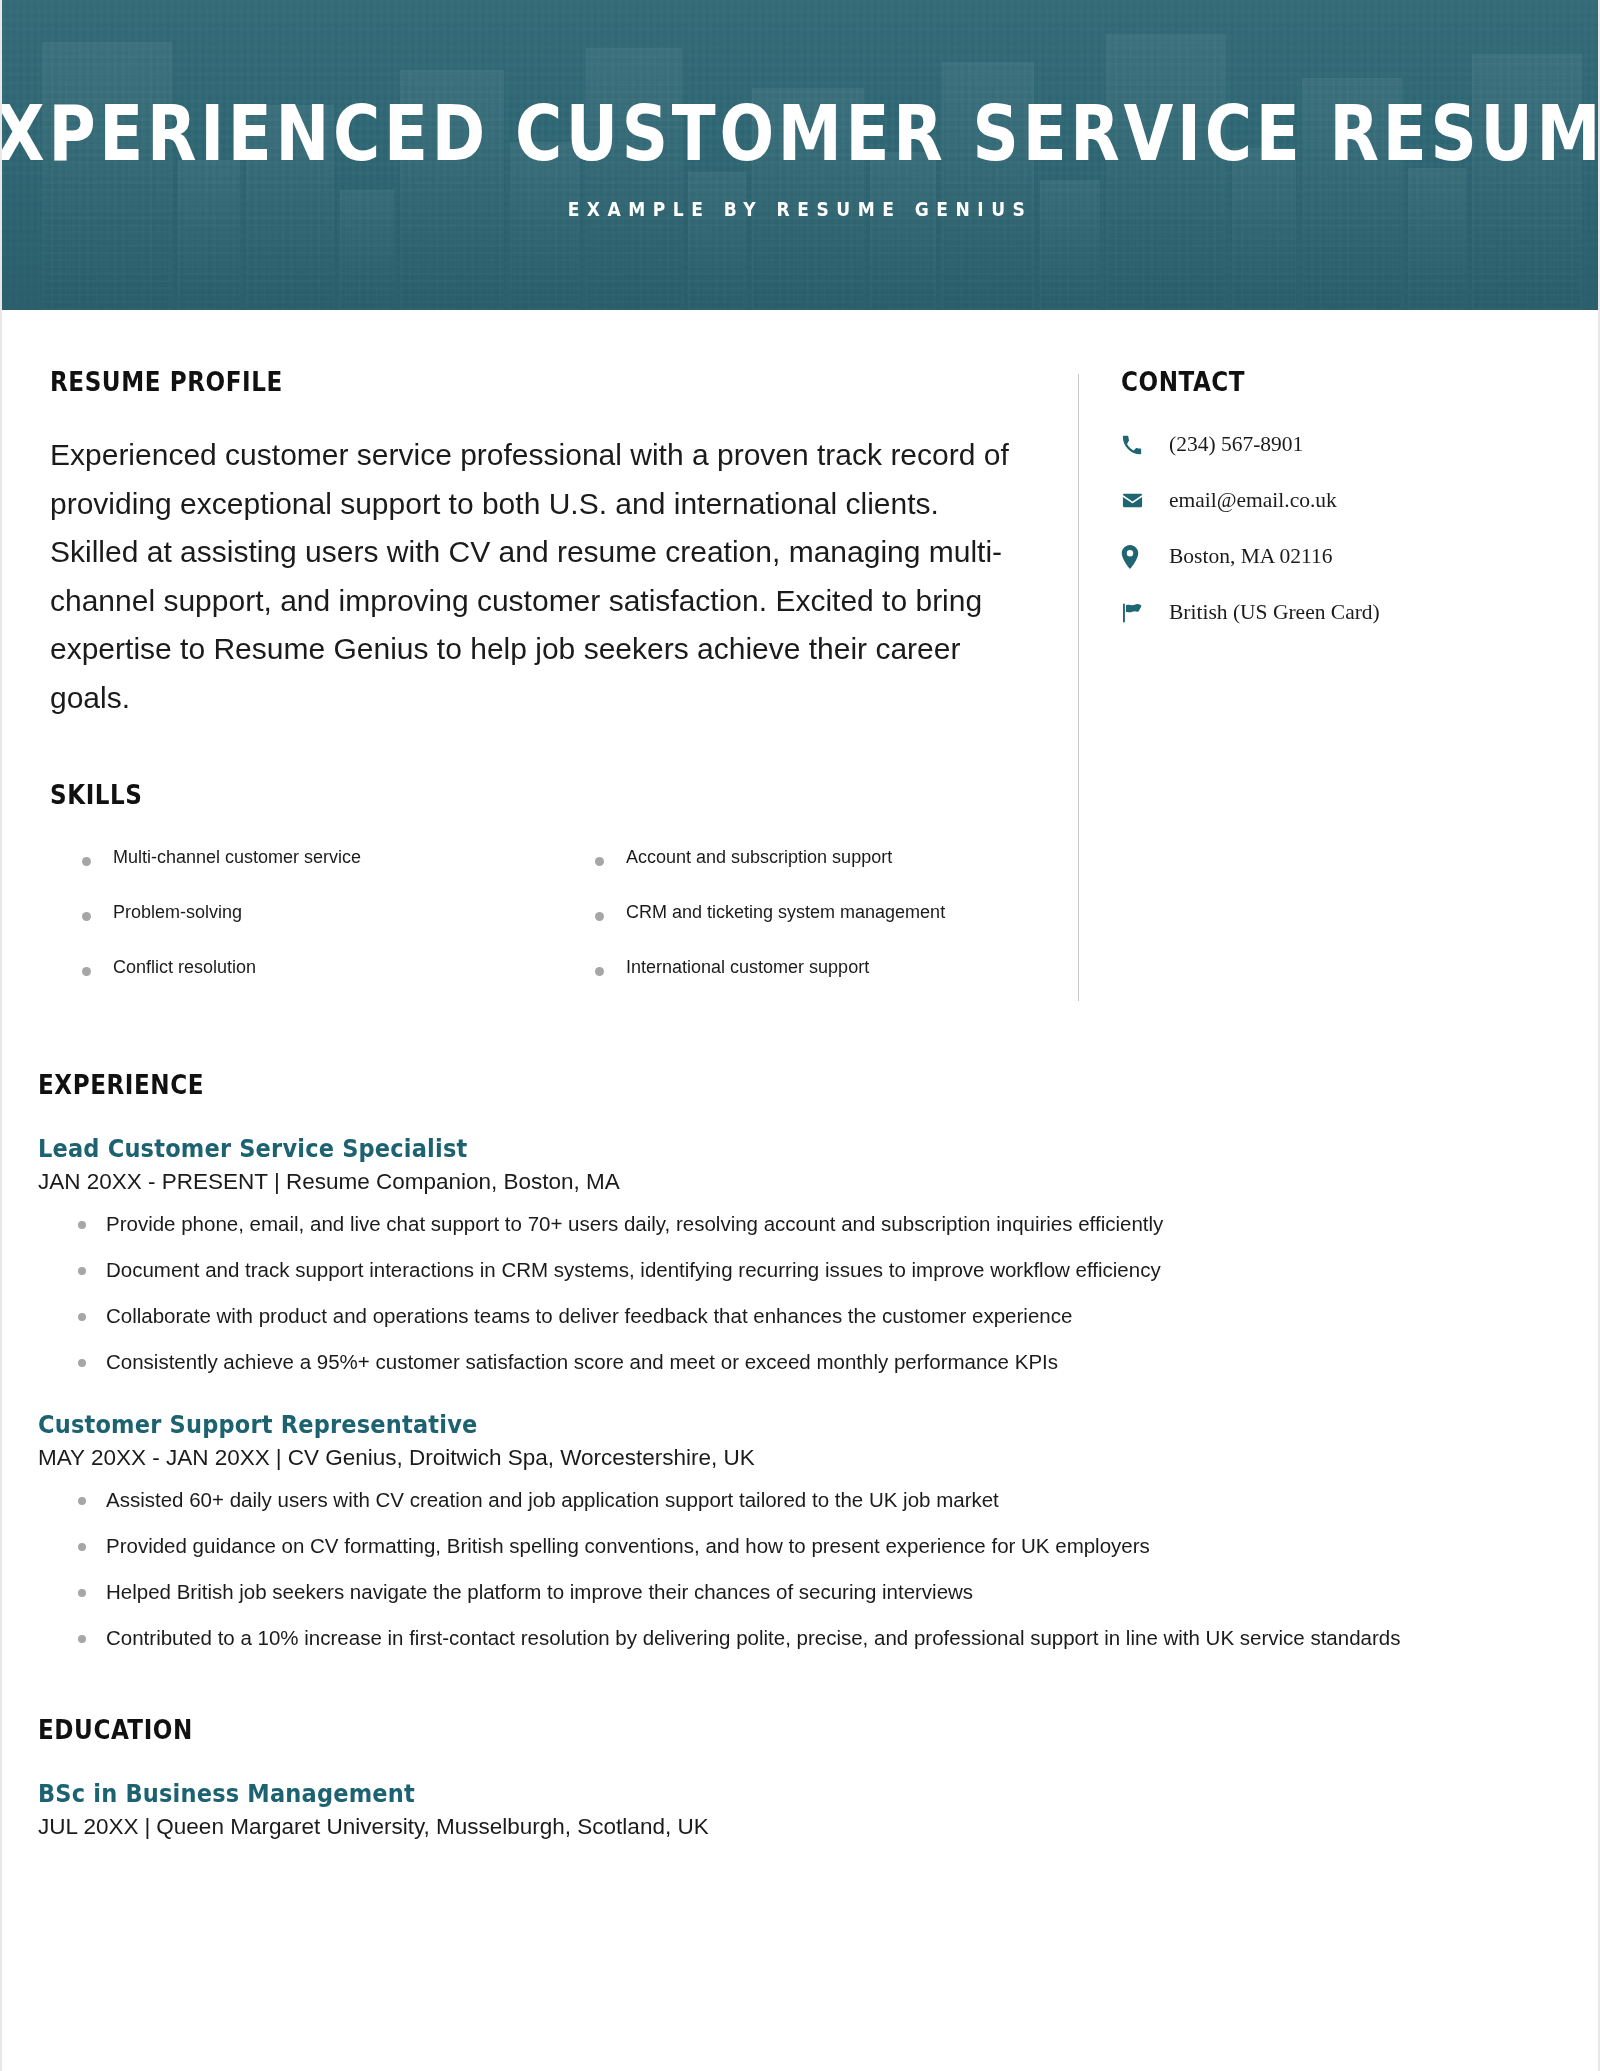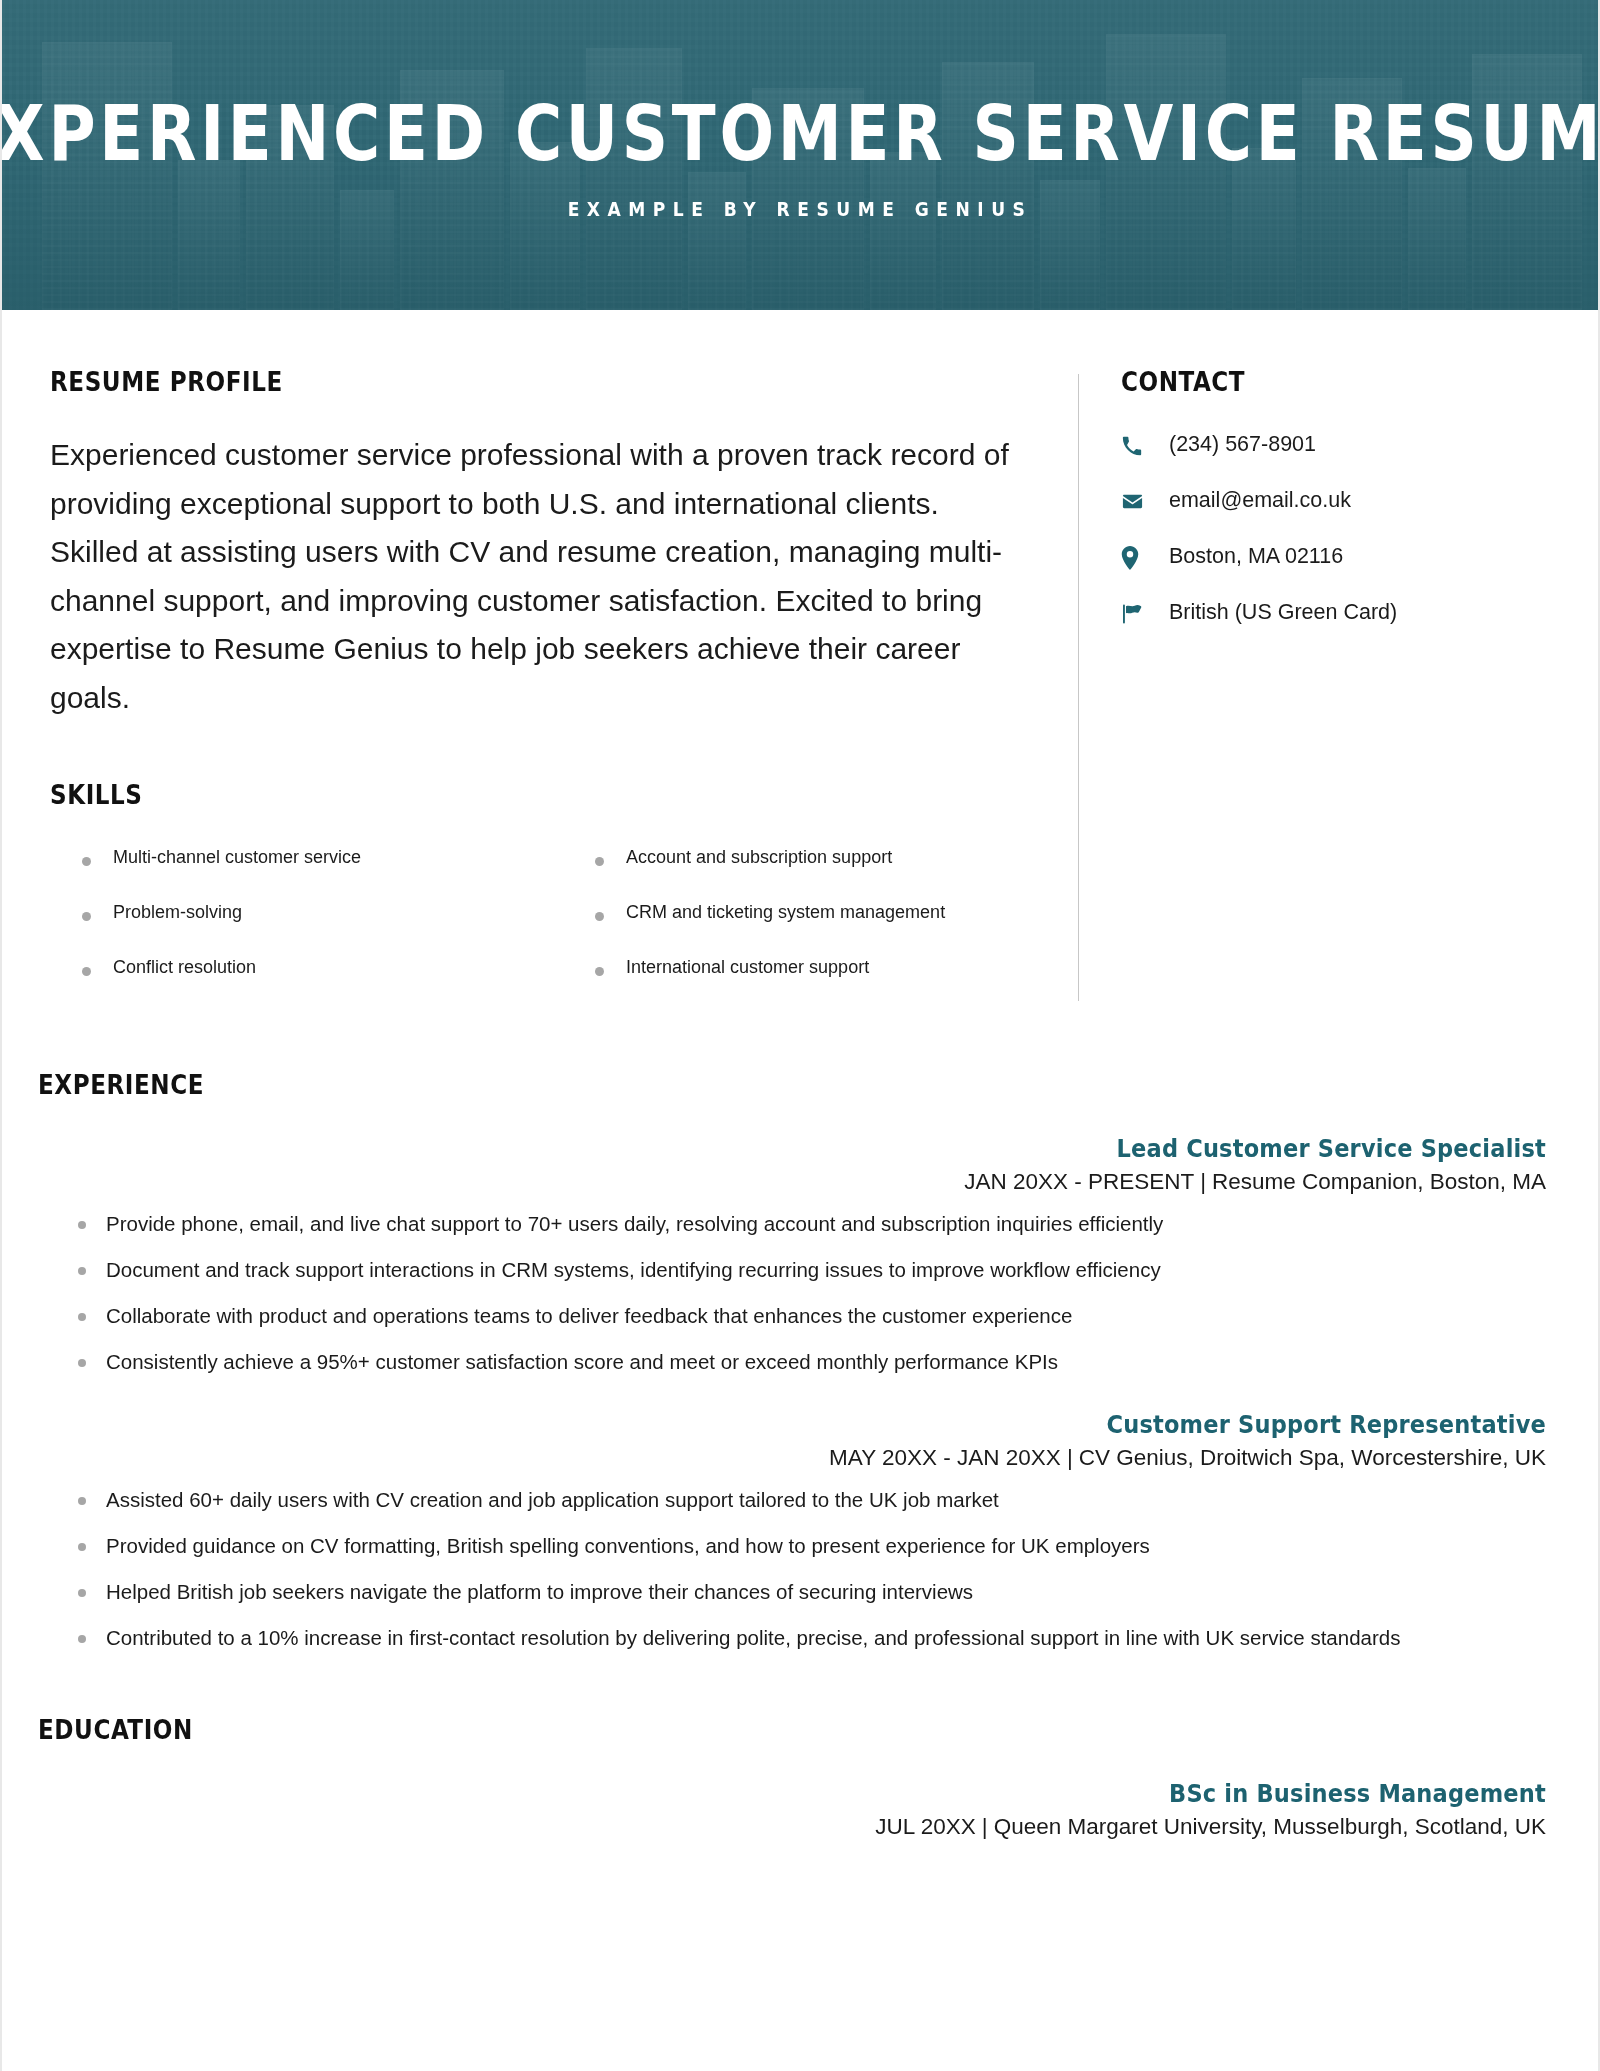--- a/index.html
+++ b/index.html
@@ -171,22 +171,23 @@
   .skill-text {
     font-size: 18px;
     line-height: 1.5;
     color: #1b1b1b;
   }
 
   
   .contact-list { margin-top: 6px; }
   .contact-row {
     display: flex;
-    align-items: flex-end;
+    align-items: center;
     margin-bottom: 28px;
+    font-family: Liberation Serif, serif;
   }
   .contact-icon {
     flex: 0 0 34px;
     width: 34px;
     height: 26px;
     display: flex;
     align-items: center;
     justify-content: flex-start;
     color: #1f6572;
   }
@@ -196,21 +197,21 @@
     color: #1b1b1b;
     line-height: 1.3;
     margin-left: 14px;
   }
 
   
   .lower {
     padding: 0 52px 0 36px;
     margin-top: 60px;
   }
-  .entry { margin-bottom: 6px; text-align: right; }
+  .entry { margin-bottom: 6px; }
   .entry-title {
     font-family: "Liberation Sans Narrow", "DejaVu Sans Condensed", "Liberation Sans", sans-serif;
     font-weight: 700;
     font-size: 25px;
     color: #1d6270;
     margin: 0 0 6px 0;
     letter-spacing: 0.2px;
   }
   .entry-meta {
     font-size: 22.5px;

